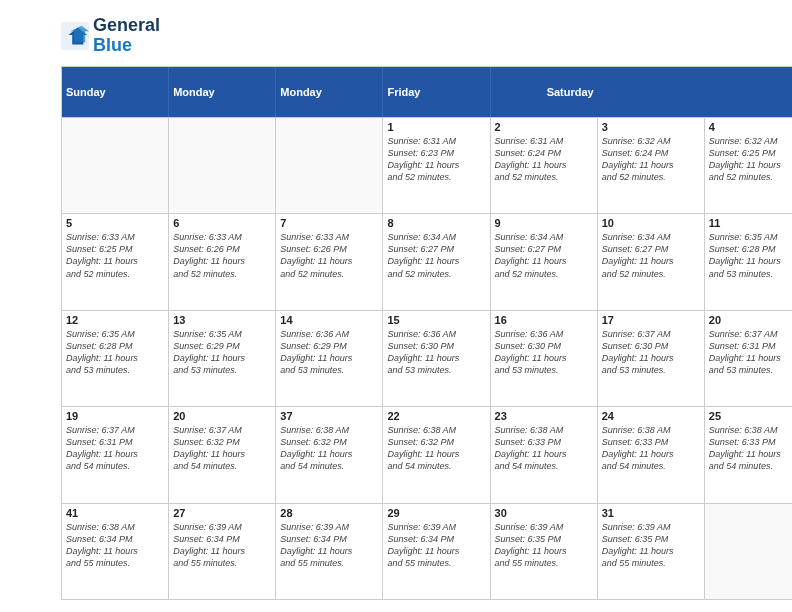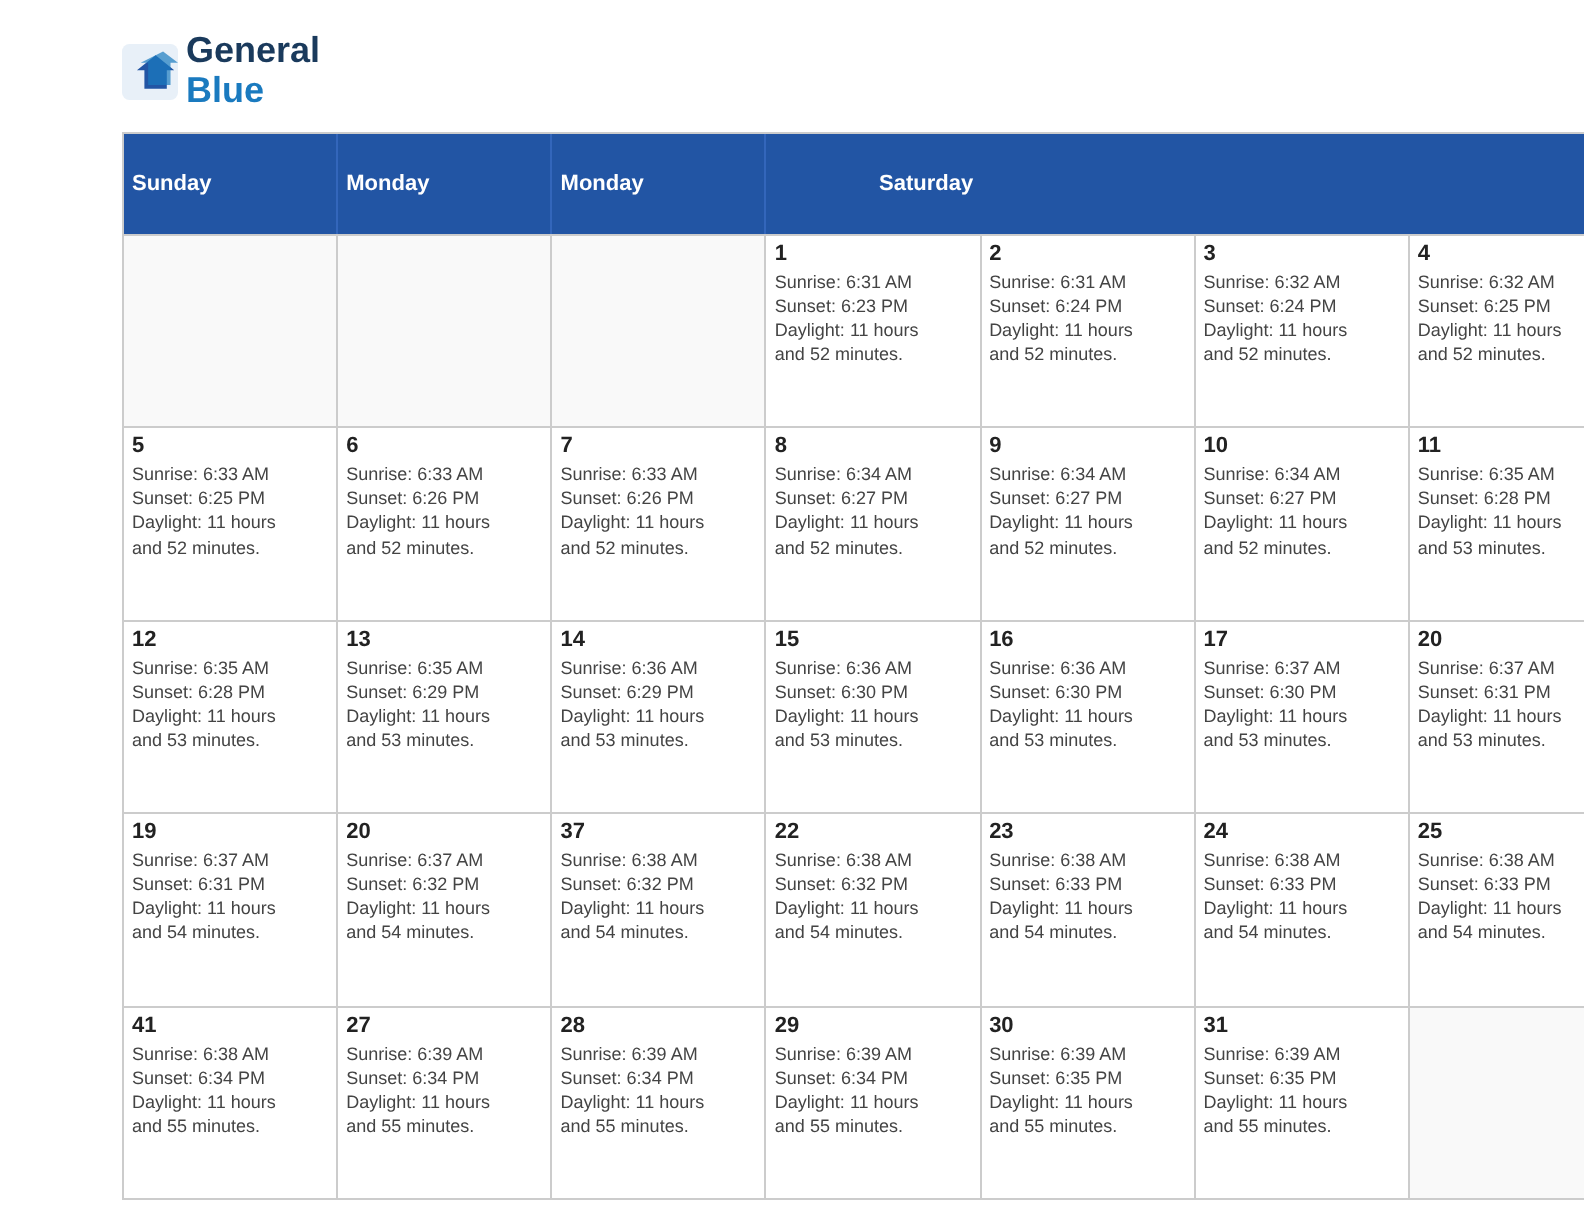--- a/index.html
+++ b/index.html
@@ -95,20 +95,21 @@
     .day-num {
       font-size: 11px;
       font-weight: bold;
       color: #222;
       margin-bottom: 2px;
     }
     .day-info {
       font-size: 9px;
       color: #444;
       line-height: 1.35;
+      font-style: italic;
     }
   </style>
 </head>
 <body>
 
 <div class="page">
   <div class="header">
     <div class="logo">
       <svg class="logo-icon" viewBox="0 0 30 30">
         <rect x="0" y="0" width="30" height="30" rx="4" fill="#e8f0f8"></rect>
@@ -124,20 +125,21 @@
       <div class="cal-title"></div>
       <div class="cal-subtitle"></div>
     </div>
   </div>
 
   <div class="calendar">
     <div class="cal-header-row">
     <div class="cal-header-cell">Sunday</div>
         <div class="cal-header-cell">Monday</div>
         <div class="cal-header-cell">Monday</div>
+        <div class="cal-header-cell">Friday</div>
         <div class="cal-header-cell">Saturday</div>
       </div>
     <div class="cal-body">
     <div class="cal-week">
           <div class="cal-cell empty"></div>
           <div class="cal-cell empty"></div>
           <div class="cal-cell empty"></div>
           <div class="cal-cell">
             <div class="day-num">1</div>
             <div class="day-info" style="white-space: pre-line;">Sunrise: 6:31 AM

